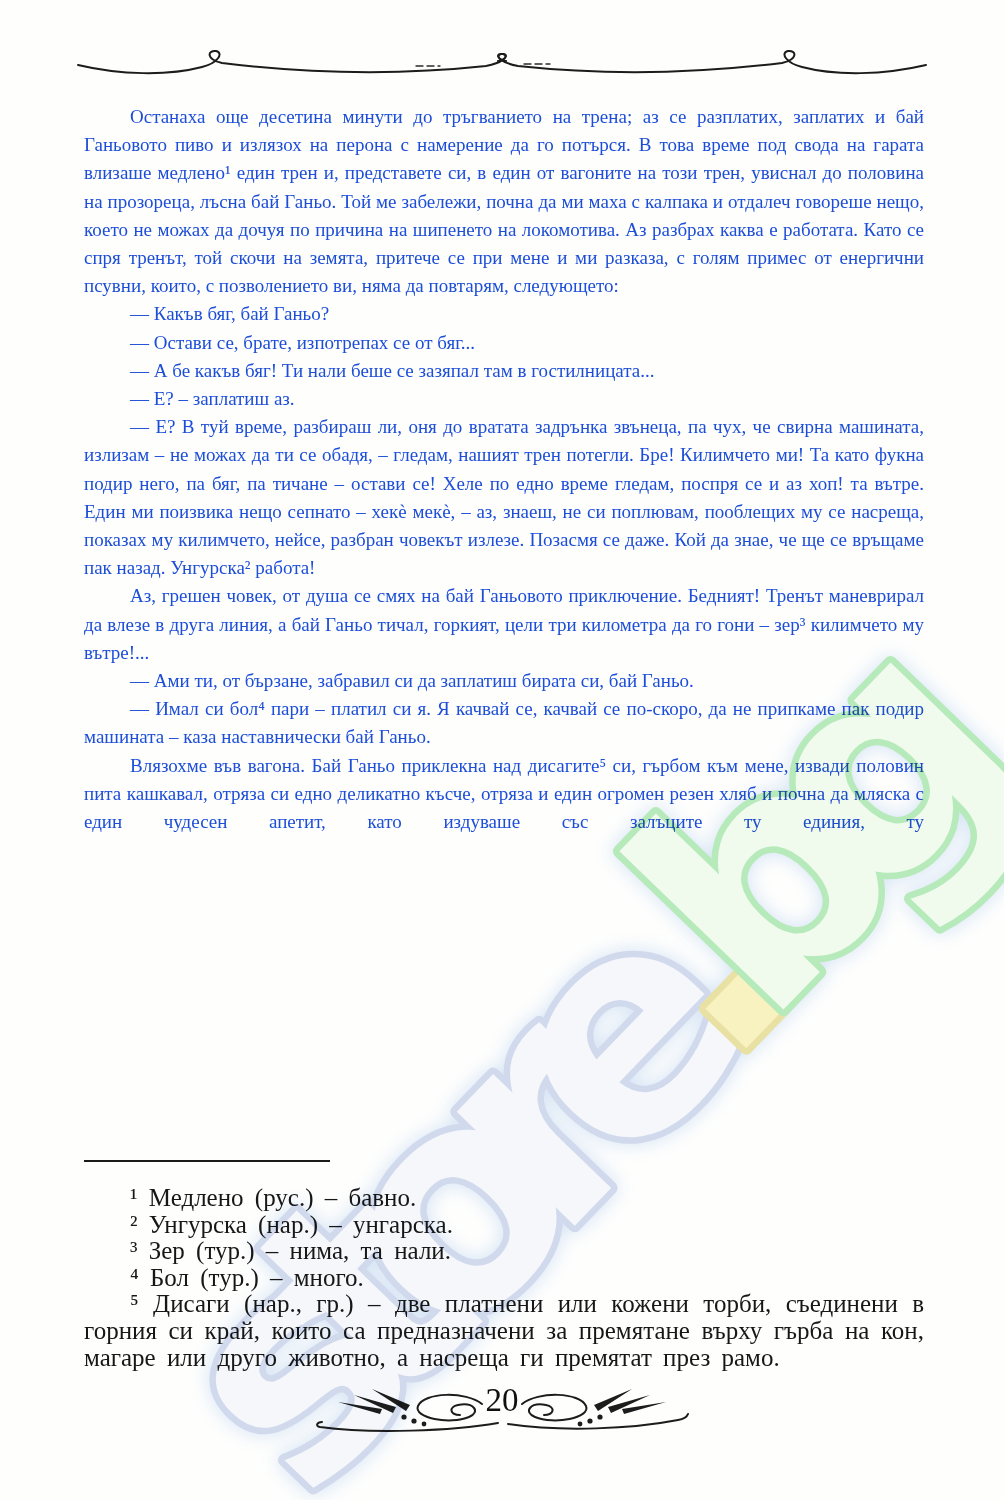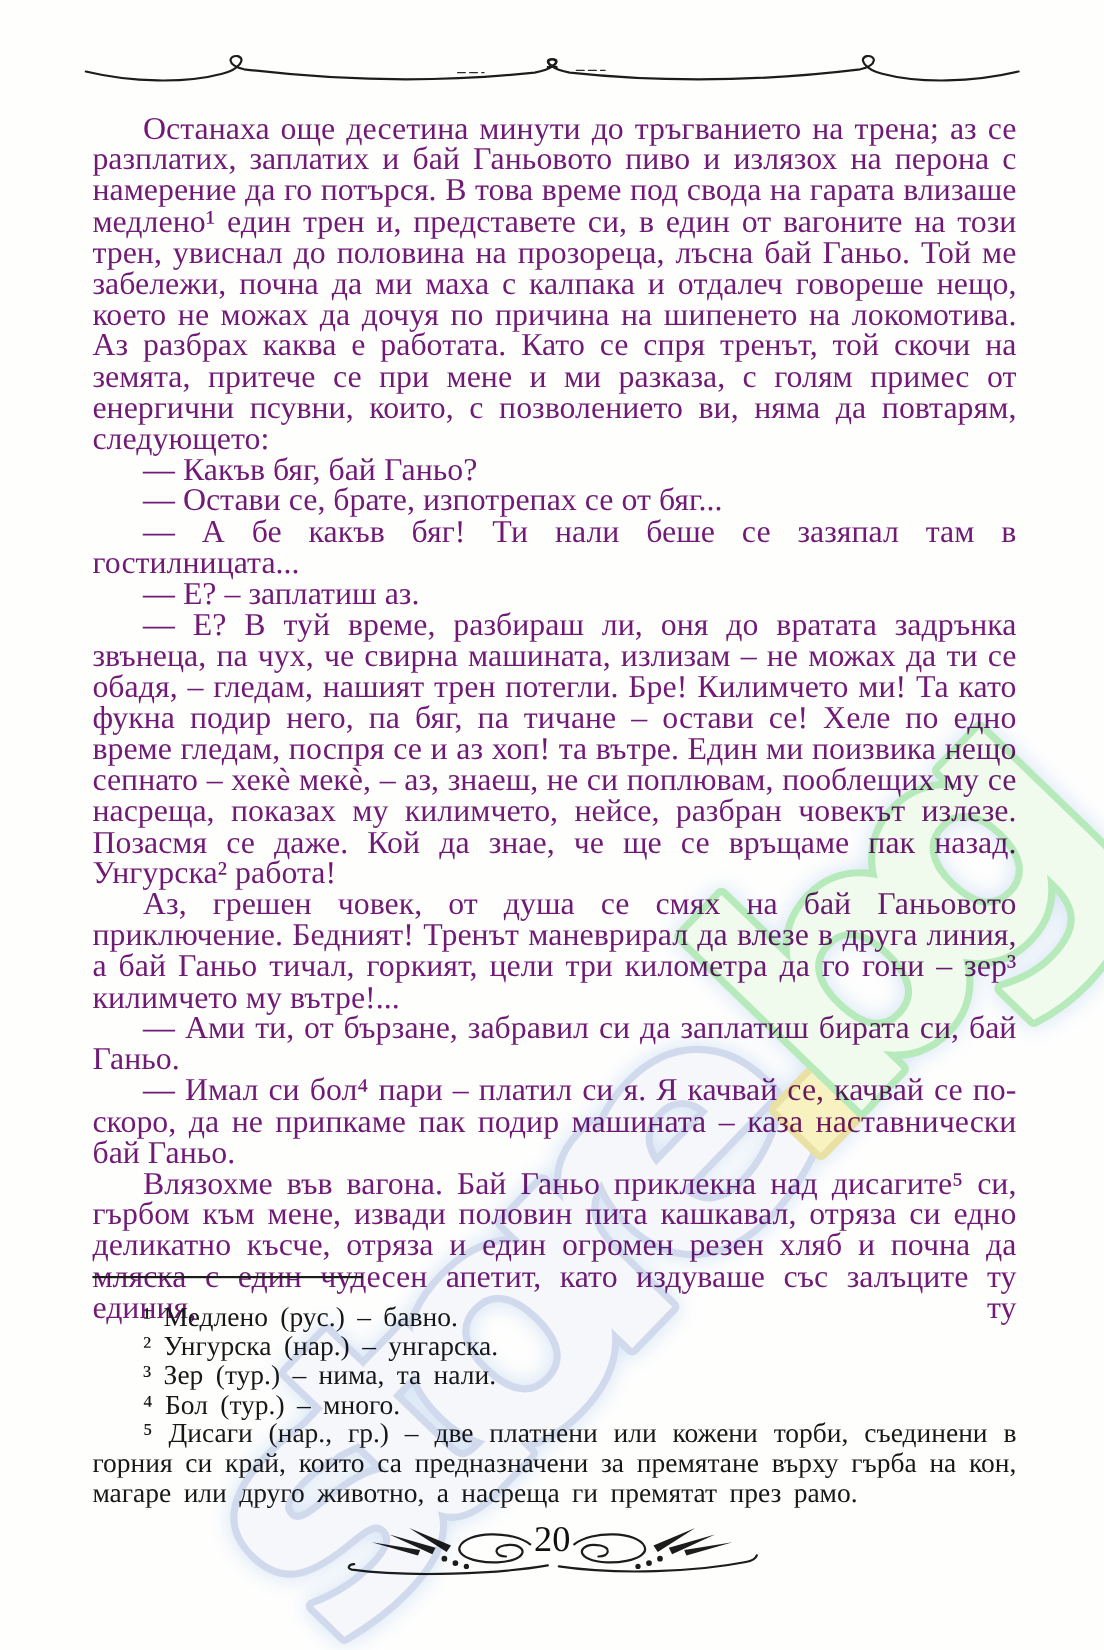--- a/index.html
+++ b/index.html
@@ -12,22 +12,22 @@
     font-family:"Liberation Serif","DejaVu Serif",serif;
   }
   
   .header-orn{position:absolute;left:72px;top:44px;}
   .orn-stroke{fill:none;stroke:#1c1c1c;stroke-width:2;stroke-linecap:round;}
   .orn-thin{fill:none;stroke:#2a2a2a;stroke-width:1.3;stroke-linecap:round;}
 
   
   .body-text{
     position:absolute;left:84px;top:103px;width:840px;
-    font-size:29px;line-height:28.2px;
-    text-align:justify;color:#701a75;
+    font-size:19px;line-height:28.2px;
+    text-align:justify;color:#1d4ed8;
   }
   .body-text p{margin:0;text-indent:46px;}
   .body-text p.runs-on{text-align-last:justify;font-family:Liberation Serif, serif;}
 
   
   .fn-sep{position:absolute;left:84px;top:1160px;width:246px;height:2px;background:#1b1b1b;}
   .footnotes{
     position:absolute;left:84px;top:1173px;width:840px;
     font-size:25px;line-height:26.6px;
     text-align:justify;color:#171717;word-spacing:5px;margin-top:12px;

